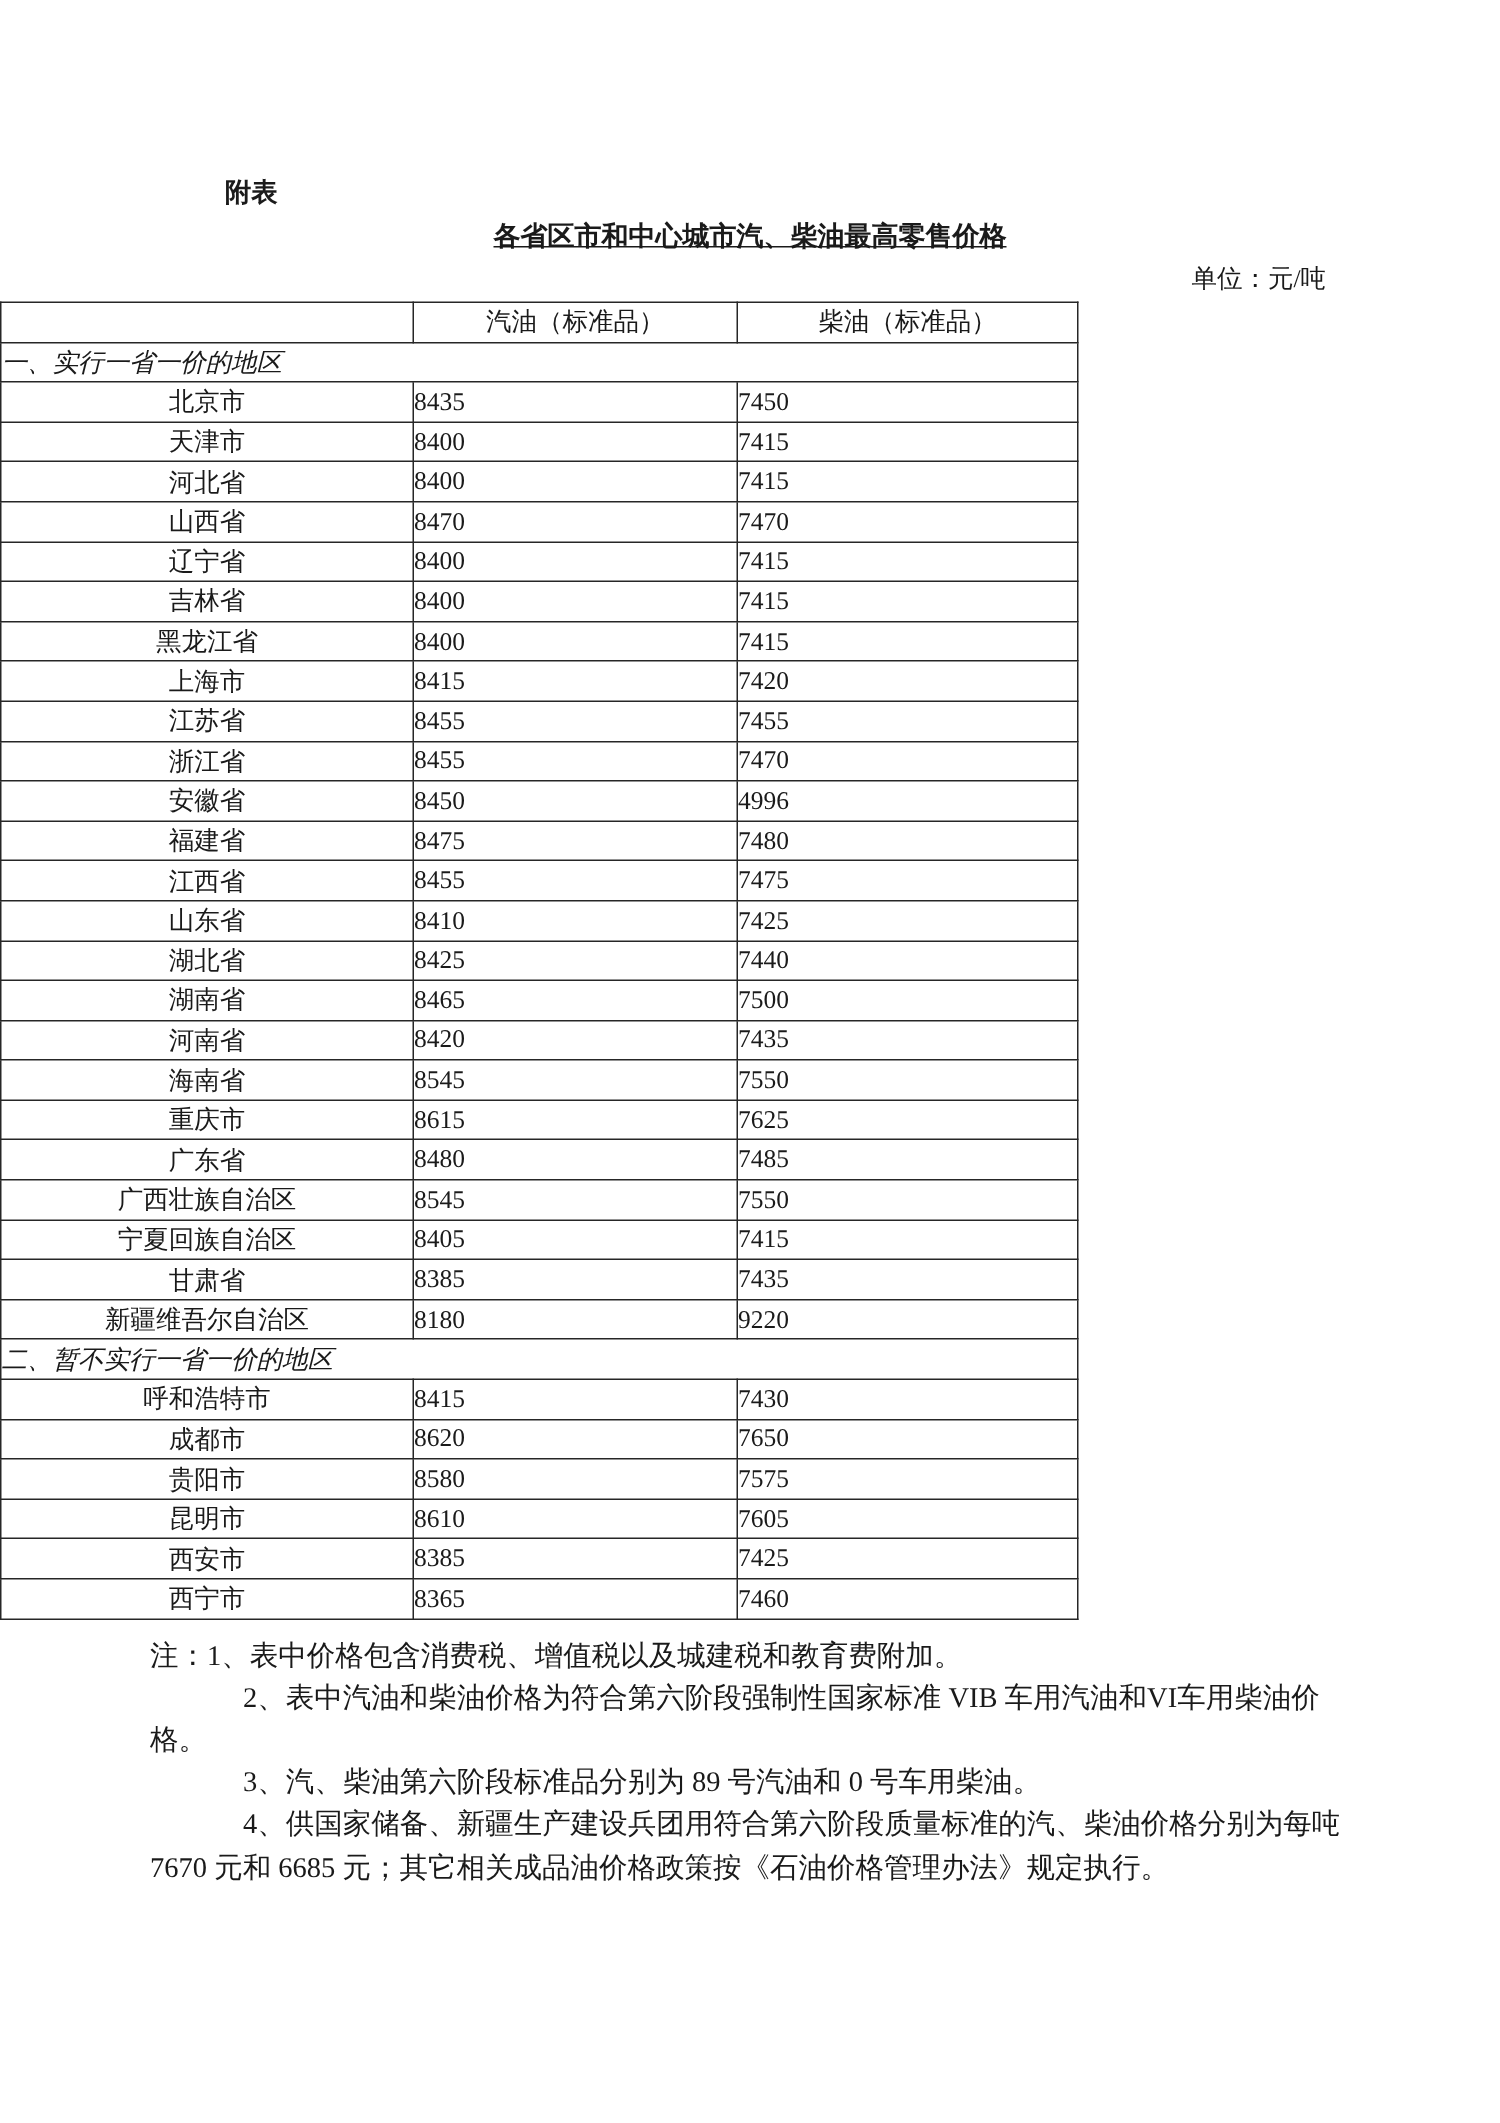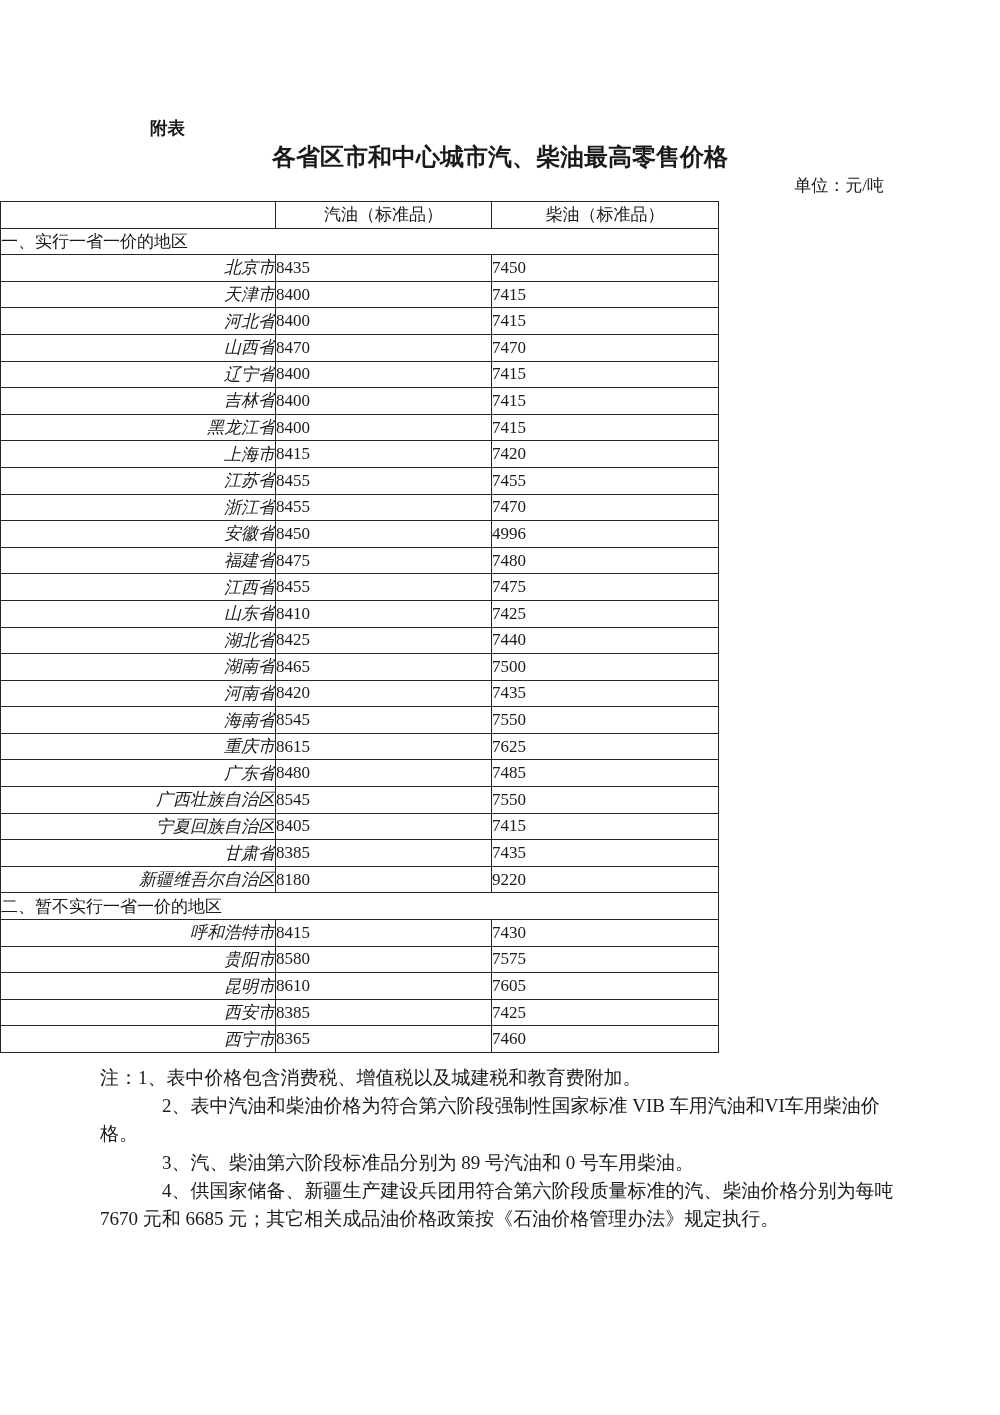--- a/index.html
+++ b/index.html
@@ -13,23 +13,24 @@
   }
   .attach-label {
     margin: 116px 0 0 150px;
     font-size: 17.5px;
     line-height: 24px;
     font-weight: bold;
   }
   .doc-title {
     margin: 4px 0 0 0;
     text-align: center;
-    font-size: 24px;
+    font-size: 18px;
     font-weight: bold;
     line-height: 26px;
+    text-decoration: underline;
   }
   .unit-line {
     margin: 3px 116px 3px 0;
     text-align: right;
     font-size: 17px;
     line-height: 25px;
   }
   table.price-table {
     width: 718px;
     border-collapse: collapse;
@@ -43,22 +44,22 @@
     border: 1px solid #262626;
     height: 26.6px;
     padding: 0;
     font-size: 17px;
     font-weight: normal;
     vertical-align: middle;
     overflow: hidden;
     white-space: nowrap;
   }
   th.col-header { text-align: center; font-size: 17.5px; }
-  td.section-cell { text-align: left; padding-left: 3px; }
-  td.region-cell { text-align: right; padding-left: 55px; font-style: italic; }
+  td.section-cell { text-align: left; padding-left: 3px; font-style: italic; }
+  td.region-cell { text-align: center; padding-left: 55px; }
   td.price-cell { text-align: left; }
   .notes {
     margin: 11px 104px 0 100px;
     font-size: 19px;
     line-height: 28.2px;
   }
   .notes p { margin: 0; }
   .notes p.note-indent { text-indent: 62px; }
 </style>
 </head>
@@ -211,20 +212,25 @@
         </tr>
         <tr>
           <td colspan="3" class="section-cell">二、暂不实行一省一价的地区</td>
         </tr>
         <tr>
           <td class="region-cell">呼和浩特市</td>
           <td class="price-cell">8415</td>
           <td class="price-cell">7430</td>
         </tr>
         <tr>
+          <td class="region-cell">成都市</td>
+          <td class="price-cell">8620</td>
+          <td class="price-cell">7650</td>
+        </tr>
+        <tr>
           <td class="region-cell">贵阳市</td>
           <td class="price-cell">8580</td>
           <td class="price-cell">7575</td>
         </tr>
         <tr>
           <td class="region-cell">昆明市</td>
           <td class="price-cell">8610</td>
           <td class="price-cell">7605</td>
         </tr>
         <tr>

